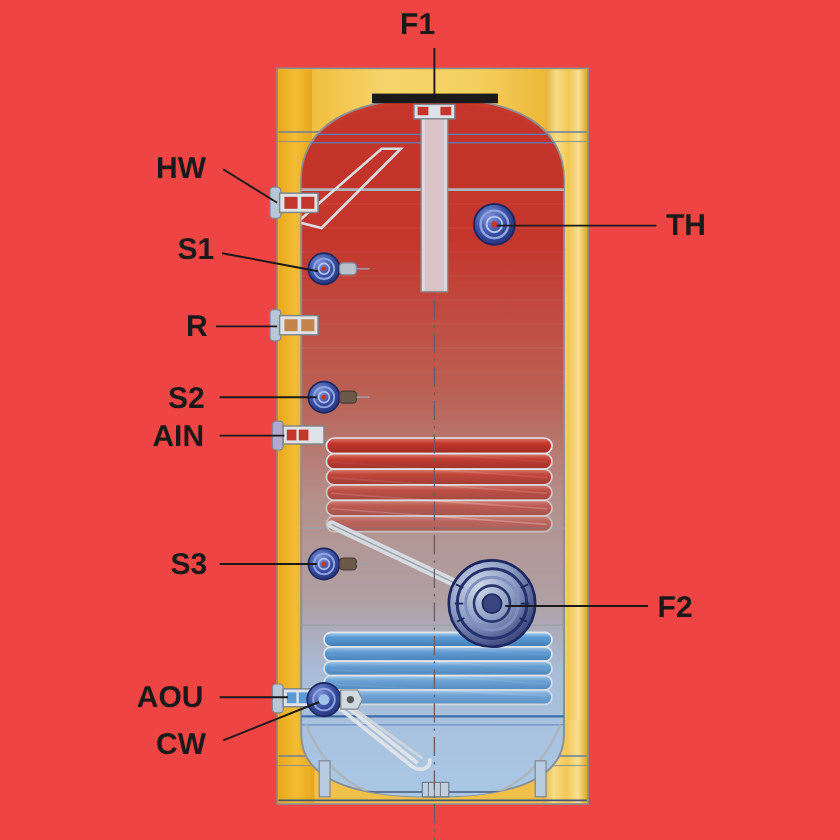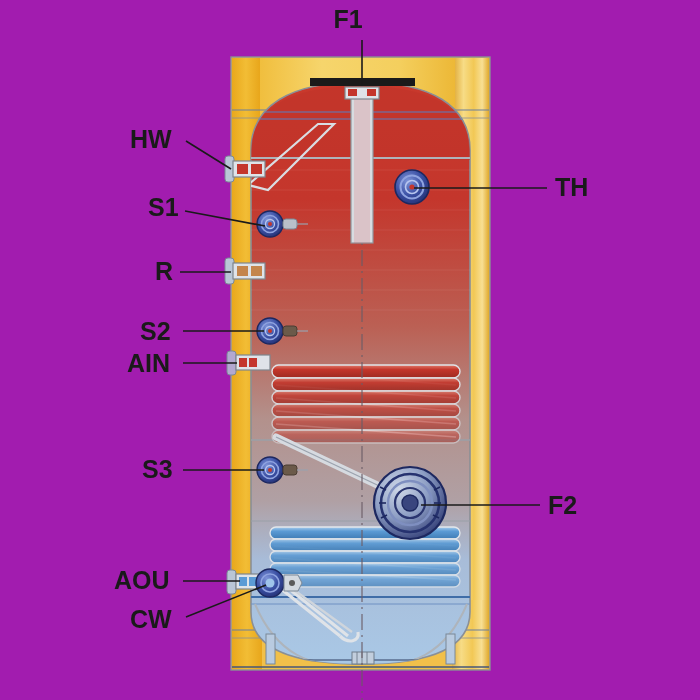--- a/index.html
+++ b/index.html
@@ -1,19 +1,19 @@
 <!DOCTYPE html>
 <html><head>
 <meta charset="utf-8">
 <title>Hot Water Storage Tank Diagram</title>
 <style>
   html,body{margin:0;padding:0;background:#ffffff;}
   body{width:700px;height:700px;overflow:hidden;
        font-family:"Liberation Sans", sans-serif;}
-  #stage{position:relative;width:700px;height:700px;background:#a21caf;}
+  #stage{position:relative;width:700px;height:700px;background:#ef4444;}
   #stage svg{display:block;width:700px;height:700px;}
   .lbl{font-family:"Liberation Sans", sans-serif;font-weight:bold;
        font-size:25px;fill:#1a1a1a;}
   .leader{stroke:#1a1a1a;stroke-width:1.6;fill:none;}
 </style>
 </head>
 <body>
 
 <div id="stage">
 <svg viewBox="0 0 700 700" xmlns="http://www.w3.org/2000/svg">

